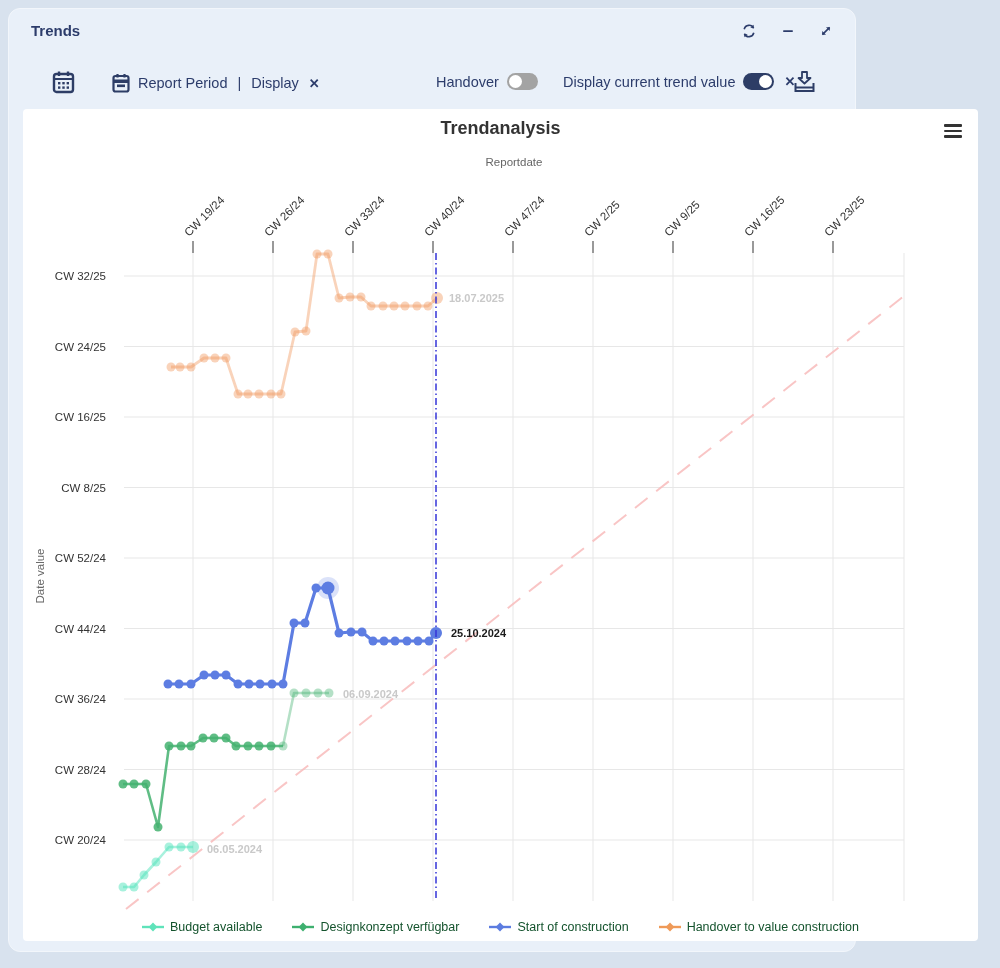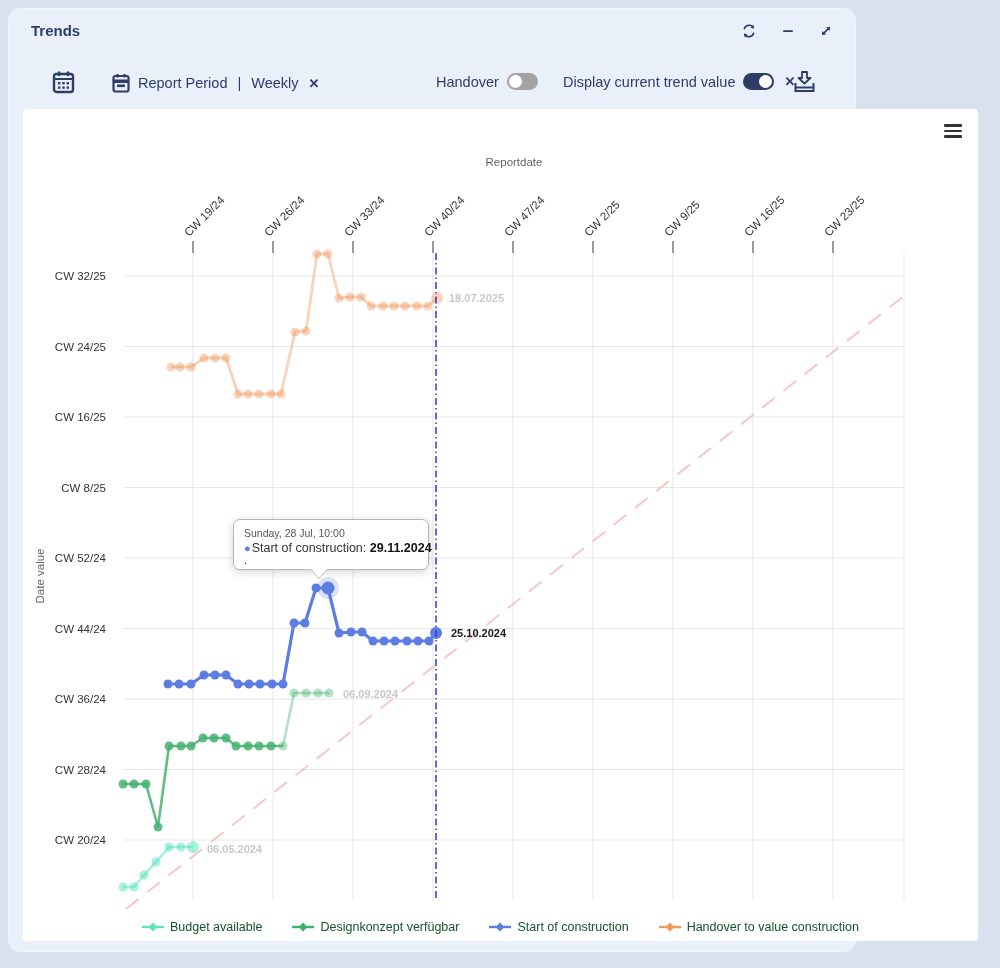--- a/index.html
+++ b/index.html
@@ -111,21 +111,21 @@
     <div class="tb-item tb-report">
       <svg width="18" height="20" viewBox="0 0 18 20">
         <rect x="1.5" y="3" width="15" height="15.5" rx="2" fill="none" stroke="#2d3d66" stroke-width="2.2"></rect>
         <line x1="5.5" y1="1" x2="5.5" y2="4.5" stroke="#2d3d66" stroke-width="2.2"></line>
         <line x1="12.5" y1="1" x2="12.5" y2="4.5" stroke="#2d3d66" stroke-width="2.2"></line>
         <rect x="1.5" y="6.5" width="15" height="3.5" fill="#2d3d66"></rect>
         <rect x="5" y="11.5" width="8" height="2.6" fill="#2d3d66"></rect>
       </svg>
       <span>Report Period</span>
       <span class="sep">|</span>
-      <span>Weekly</span>
+      <span>Display</span>
       <span class="close-x">✕</span>
     </div>
 
     <div class="tb-item tb-overlay">
       <span>Overlay</span>
       <span class="toggle off">
           <span class="knob"></span>
         </span>
     </div>
 
@@ -147,20 +147,21 @@
     <div class="tb-download">
       <svg width="25" height="26" viewBox="0 0 25 26">
         <path d="M10 3 h5 v6 h3.5 L12.5 14.5 L6.5 9 H10 Z" fill="none" stroke="#2d3d66" stroke-width="1.8" stroke-linejoin="round"></path>
         <path d="M3.5 14 v8 h18 v-8" fill="none" stroke="#2d3d66" stroke-width="2"></path>
         <line x1="3.5" y1="18.5" x2="21.5" y2="18.5" stroke="#2d3d66" stroke-width="2"></line>
       </svg>
     </div>
   </div>
 
   <div class="chart-card">
+    <div class="chart-title">Trendanalysis</div>
     <div class="burger">
         <div></div>
         <div></div>
         <div></div>
       </div>
 
     <svg class="chart-svg" width="955" height="832">
         <line x1="101" y1="167" x2="881" y2="167" stroke="#e7e7e7" stroke-width="1"></line>
         <line x1="101" y1="237.5" x2="881" y2="237.5" stroke="#e7e7e7" stroke-width="1"></line>
         <line x1="101" y1="308" x2="881" y2="308" stroke="#e7e7e7" stroke-width="1"></line>
@@ -301,28 +302,20 @@
           <circle cx="395" cy="532" r="4.5" fill="#5d7de2" opacity="1"></circle>
           <circle cx="406" cy="532" r="4.5" fill="#5d7de2" opacity="1"></circle>
           <circle cx="413" cy="524" r="6" fill="#5d7de2" opacity="1"></circle>
           <circle cx="305" cy="479" r="11" fill="#5d7de2" opacity="0.22"></circle>
           <circle cx="305" cy="479" r="6.5" fill="#5d7de2"></circle>
         </g>
         <text x="428" y="528" font-size="11" font-weight="bold" fill="#1a1a1a">25.10.2024</text>
         <line x1="413" y1="144" x2="413" y2="792" stroke="#3535d8" stroke-width="1.5" stroke-dasharray="7 3 1.5 3"></line>
       </svg>
 
-    <div class="tooltip">
-      <div class="tt-header">Sunday, 28 Jul, 10:00</div>
-      <div class="tt-body"><span class="tt-dot" style="color: rgb(93, 125, 226);">●</span><span>Start of construction:</span>
-        <b>29.11.2024</b></div>
-      <div class="tt-footer">.</div>
-      <span class="arrow"></span>
-      <span class="arrow-inner"></span>
-    </div>
 
     <div class="legend">
         <span class="legend-item">
           <svg width="22" height="10" viewBox="0 0 22 10">
     <line x1="0" y1="5" x2="22" y2="5" stroke="#5fe3ba" stroke-width="2.4"></line>
     <path d="M11 0.6 L15.4 5 L11 9.4 L6.6 5 Z" fill="#5fe3ba"></path>
           </svg>
     <span>Budget available</span>
         </span>
         <span class="legend-item">

